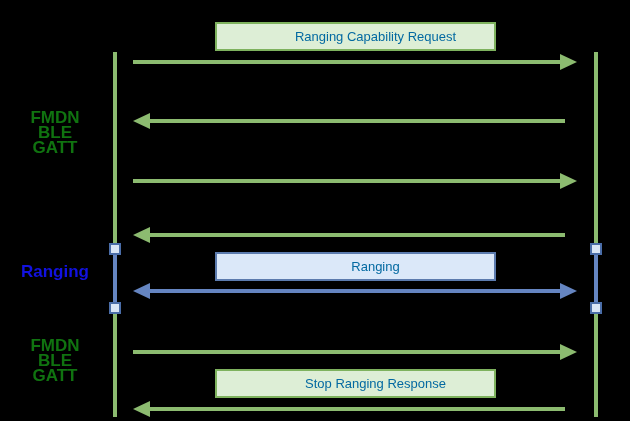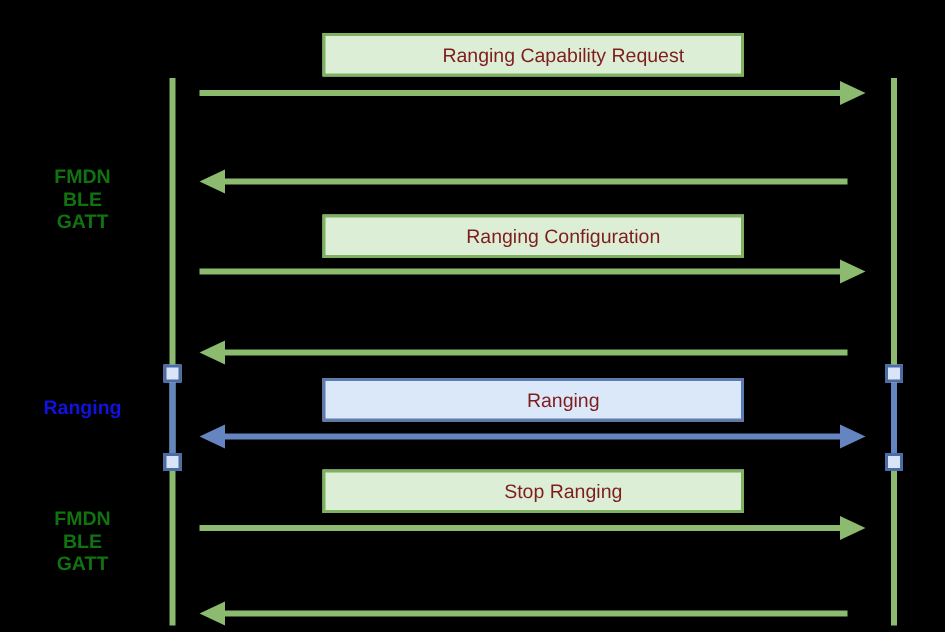--- a/index.html
+++ b/index.html
@@ -5,21 +5,21 @@
   html,body{margin:0;padding:0;background:#000;}
   .canvas{
     position:relative;width:630px;height:421px;background:#000000;
     overflow:hidden;font-family:"Liberation Sans",sans-serif;
   }
 
   
   .msg-box{
     position:absolute;left:215px;width:281px;height:29px;box-sizing:border-box;
     display:flex;align-items:center;justify-content:center;
-    font-size:13px;color:#7f1d1d;padding-left:40px;
+    font-size:13px;color:#0369a1;padding-left:40px;
   }
   .msg-box.green{background:#ddeed6;border:2px solid #7eb25e;}
   .msg-box.blue{background:#dbe8f9;border:2px solid #5c7bae;}
   .m1{top:22px}.m2{top:82px}.m3{top:143px}.m4{top:196px}
   .m5{top:252px}.m6{top:313px}.m7{top:369px}
 
   
   .arrow{position:absolute;height:16px;}
   .a1{top:54px}.a2{top:113px}.a3{top:173px}.a4{top:227px}
   .a5{top:283px}.a6{top:344px}.a7{top:401px}
@@ -44,21 +44,21 @@
   .lifeline.ll{left:113px}.lifeline.rl{left:594px}
   .blueseg{position:absolute;top:248px;height:60px;width:4px;background:#6585c1;}
   .blueseg.ll{left:113px}.blueseg.rl{left:594px}
   .handle{position:absolute;width:12px;height:12px;box-sizing:border-box;
     background:#d9e5f6;border:2px solid #4a6da8;}
   .handle.ll{left:109px}.handle.rl{left:590px}
   .handle.t{top:243px}.handle.b{top:302px}
 
   
   .phase{position:absolute;left:10px;width:90px;text-align:center;
-    font-weight:bold;font-size:13px;line-height:15px;}
+    font-weight:bold;font-size:17px;line-height:15px;}
   .p1{top:110px;color:#107310}
   .p2{top:264px;color:#1212e0}
   .p3{top:338px;color:#107310}
 </style>
 </head>
 <body>
 
 <div class="canvas">
 
   <div class="phase p1">
@@ -80,28 +80,25 @@
   <div class="blueseg ll"></div>
   <div class="blueseg rl"></div>
   <div class="handle ll t"></div>
   <div class="handle ll b"></div>
   <div class="handle rl t"></div>
   <div class="handle rl b"></div>
 
   <div class="msg-box green m1">
     <span>Ranging Capability Request</span>
   </div>
-  <div class="msg-box green m3">
-    <span>Ranging Configuration</span>
-  </div>
   <div class="msg-box blue m5">
     <span>Ranging</span>
   </div>
-  <div class="msg-box green m6">
-    <span>Stop Ranging</span>
+  <div class="msg-box green m7">
+    <span>Stop Ranging Response</span>
   </div>
 
   <div class="arrow r green a1">
     <div class="shaft"></div>
     <div class="head hr"></div>
   </div>
   <div class="arrow l green a2">
     <div class="shaft"></div>
     <div class="head hl"></div>
   </div>

